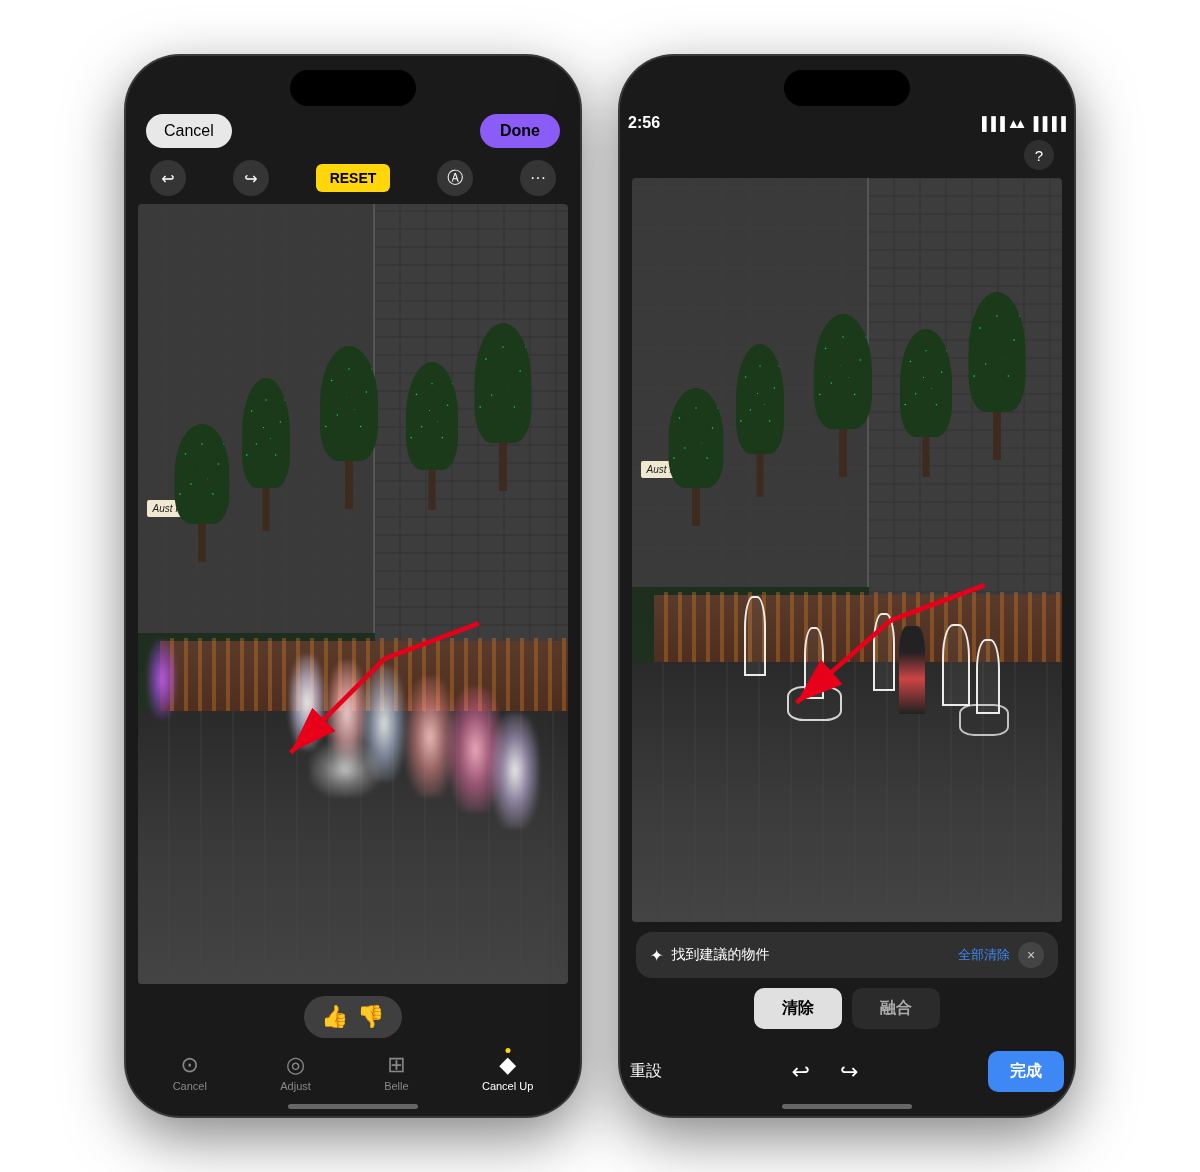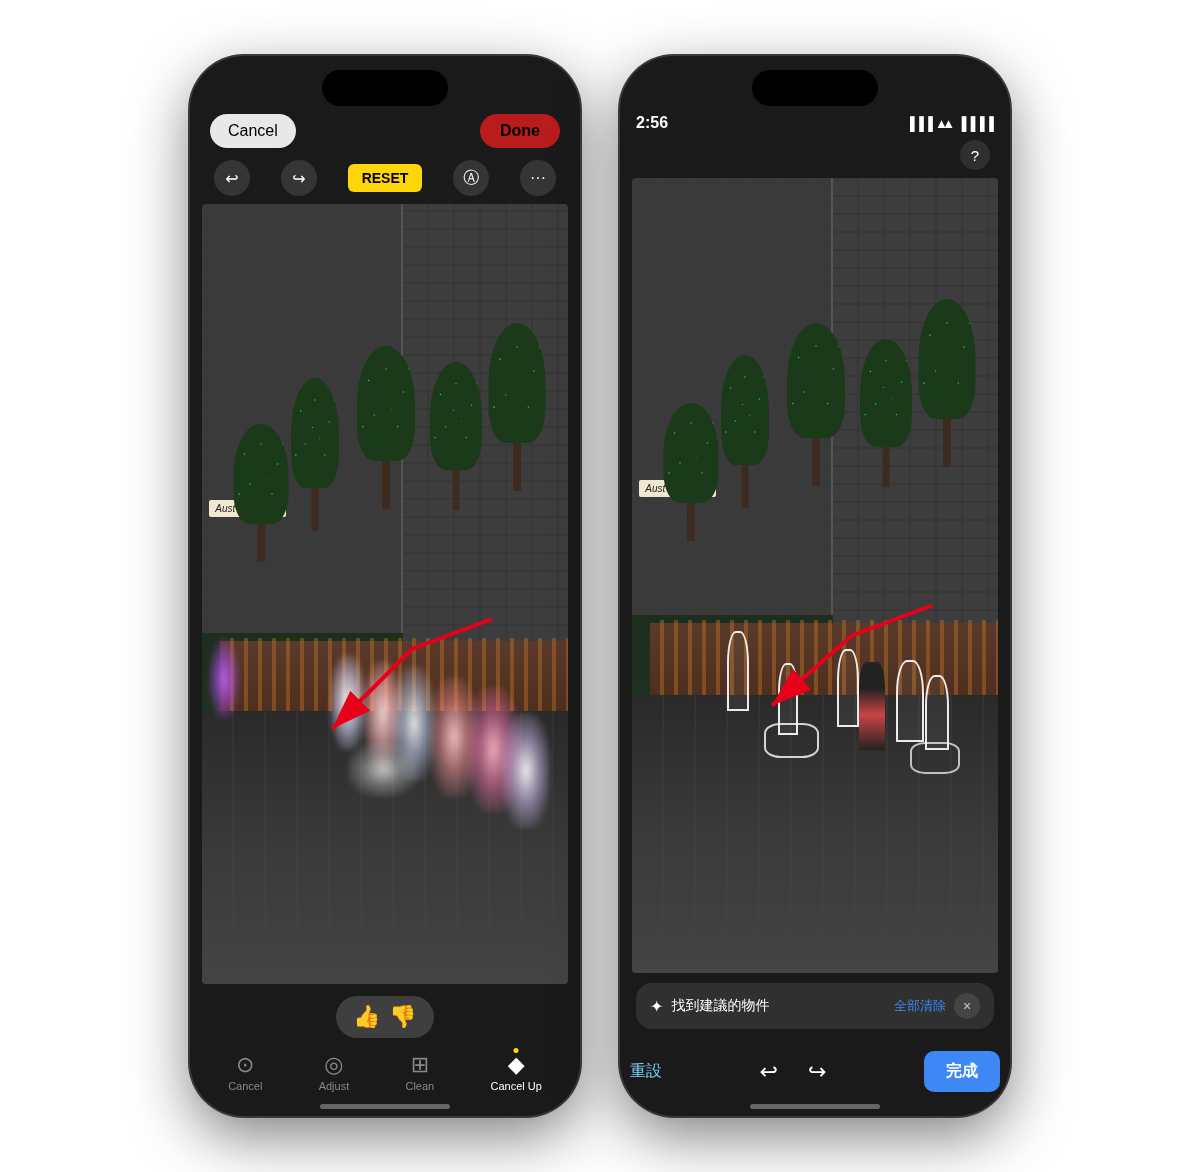--- a/index.html
+++ b/index.html
@@ -10,21 +10,21 @@
       display: flex;
       justify-content: center;
       align-items: center;
       gap: 40px;
       font-family: -apple-system, BlinkMacSystemFont, 'Helvetica Neue', sans-serif;
       overflow: hidden;
     }
 
     
     .phone {
-      width: 390px;
+      width: 454px;
       height: 1060px;
       background: #1a1a1a;
       border-radius: 54px;
       position: relative;
       box-shadow: 0 0 0 2px #3a3a3a, 0 20px 60px rgba(0,0,0,0.5);
       display: flex;
       flex-direction: column;
       overflow: hidden;
     }
 
@@ -86,21 +86,21 @@
       color: #000;
       border: none;
       border-radius: 20px;
       padding: 8px 18px;
       font-size: 16px;
       font-weight: 500;
       cursor: pointer;
     }
 
     .done-btn {
-      background: #b91c1c;
+      background: #8b5cf6;
       color: #000;
       border: none;
       border-radius: 20px;
       padding: 8px 20px;
       font-size: 16px;
       font-weight: 600;
       cursor: pointer;
     }
 
     .edit-toolbar {
@@ -384,21 +384,21 @@
       height: 5px;
       background: #666;
       border-radius: 3px;
     }
 
     
     .right-phone .status-bar {
       display: flex;
       justify-content: space-between;
       align-items: center;
-      padding: 8px 16px;
+      padding: 8px 8px;
       color: #fff;
       font-size: 16px;
       font-weight: 600;
       flex-shrink: 0;
     }
 
     .status-icons {
       display: flex;
       align-items: center;
       gap: 5px;
@@ -507,21 +507,21 @@
       display: flex;
       justify-content: space-between;
       align-items: center;
       padding: 6px 10px 4px;
       flex-shrink: 0;
     }
 
     .reset-text-btn {
       background: none;
       border: none;
-      color: #7dd3fc;
+      color: #ffffff;
       font-size: 16px;
       cursor: pointer;
     }
 
     .undo-redo-group {
       display: flex;
       gap: 30px;
     }
 
     .undo-redo-btn {
@@ -662,21 +662,21 @@
       </div>
       <div class="tool-btn-wrap">
         <button class="tool-btn">
           <span class="tool-icon">◎</span>
           <span>Adjust</span>
         </button>
       </div>
       <div class="tool-btn-wrap">
         <button class="tool-btn">
           <span class="tool-icon">⊞</span>
-          <span>Clean</span>
+          <span>Belle</span>
         </button>
       </div>
       <div class="tool-btn-wrap">
         <div class="tool-active-dot"></div>
         <button class="tool-btn active">
           <span class="tool-icon" style="color:#fff;">◆</span>
           <span style="color:#fff;">Cancel Up</span>
         </button>
       </div>
     </div>
@@ -778,20 +778,24 @@
 
     <div class="bottom-panel">
 
       <div class="suggestion-bar">
         <span class="sparkle-icon">✦</span>
         <span class="suggestion-text">找到建議的物件</span>
         <button class="clear-all-btn">全部清除</button>
         <button class="close-x-btn">×</button>
       </div>
 
+      <div class="action-btns">
+        <button class="action-btn active">清除</button>
+        <button class="action-btn inactive">融合</button>
+      </div>
     </div>
 
     <div class="right-bottom-toolbar">
       <button class="reset-text-btn">重設</button>
       <div class="undo-redo-group">
         <button class="undo-redo-btn">↩</button>
         <button class="undo-redo-btn">↪</button>
       </div>
       <button class="complete-btn">完成</button>
     </div>

